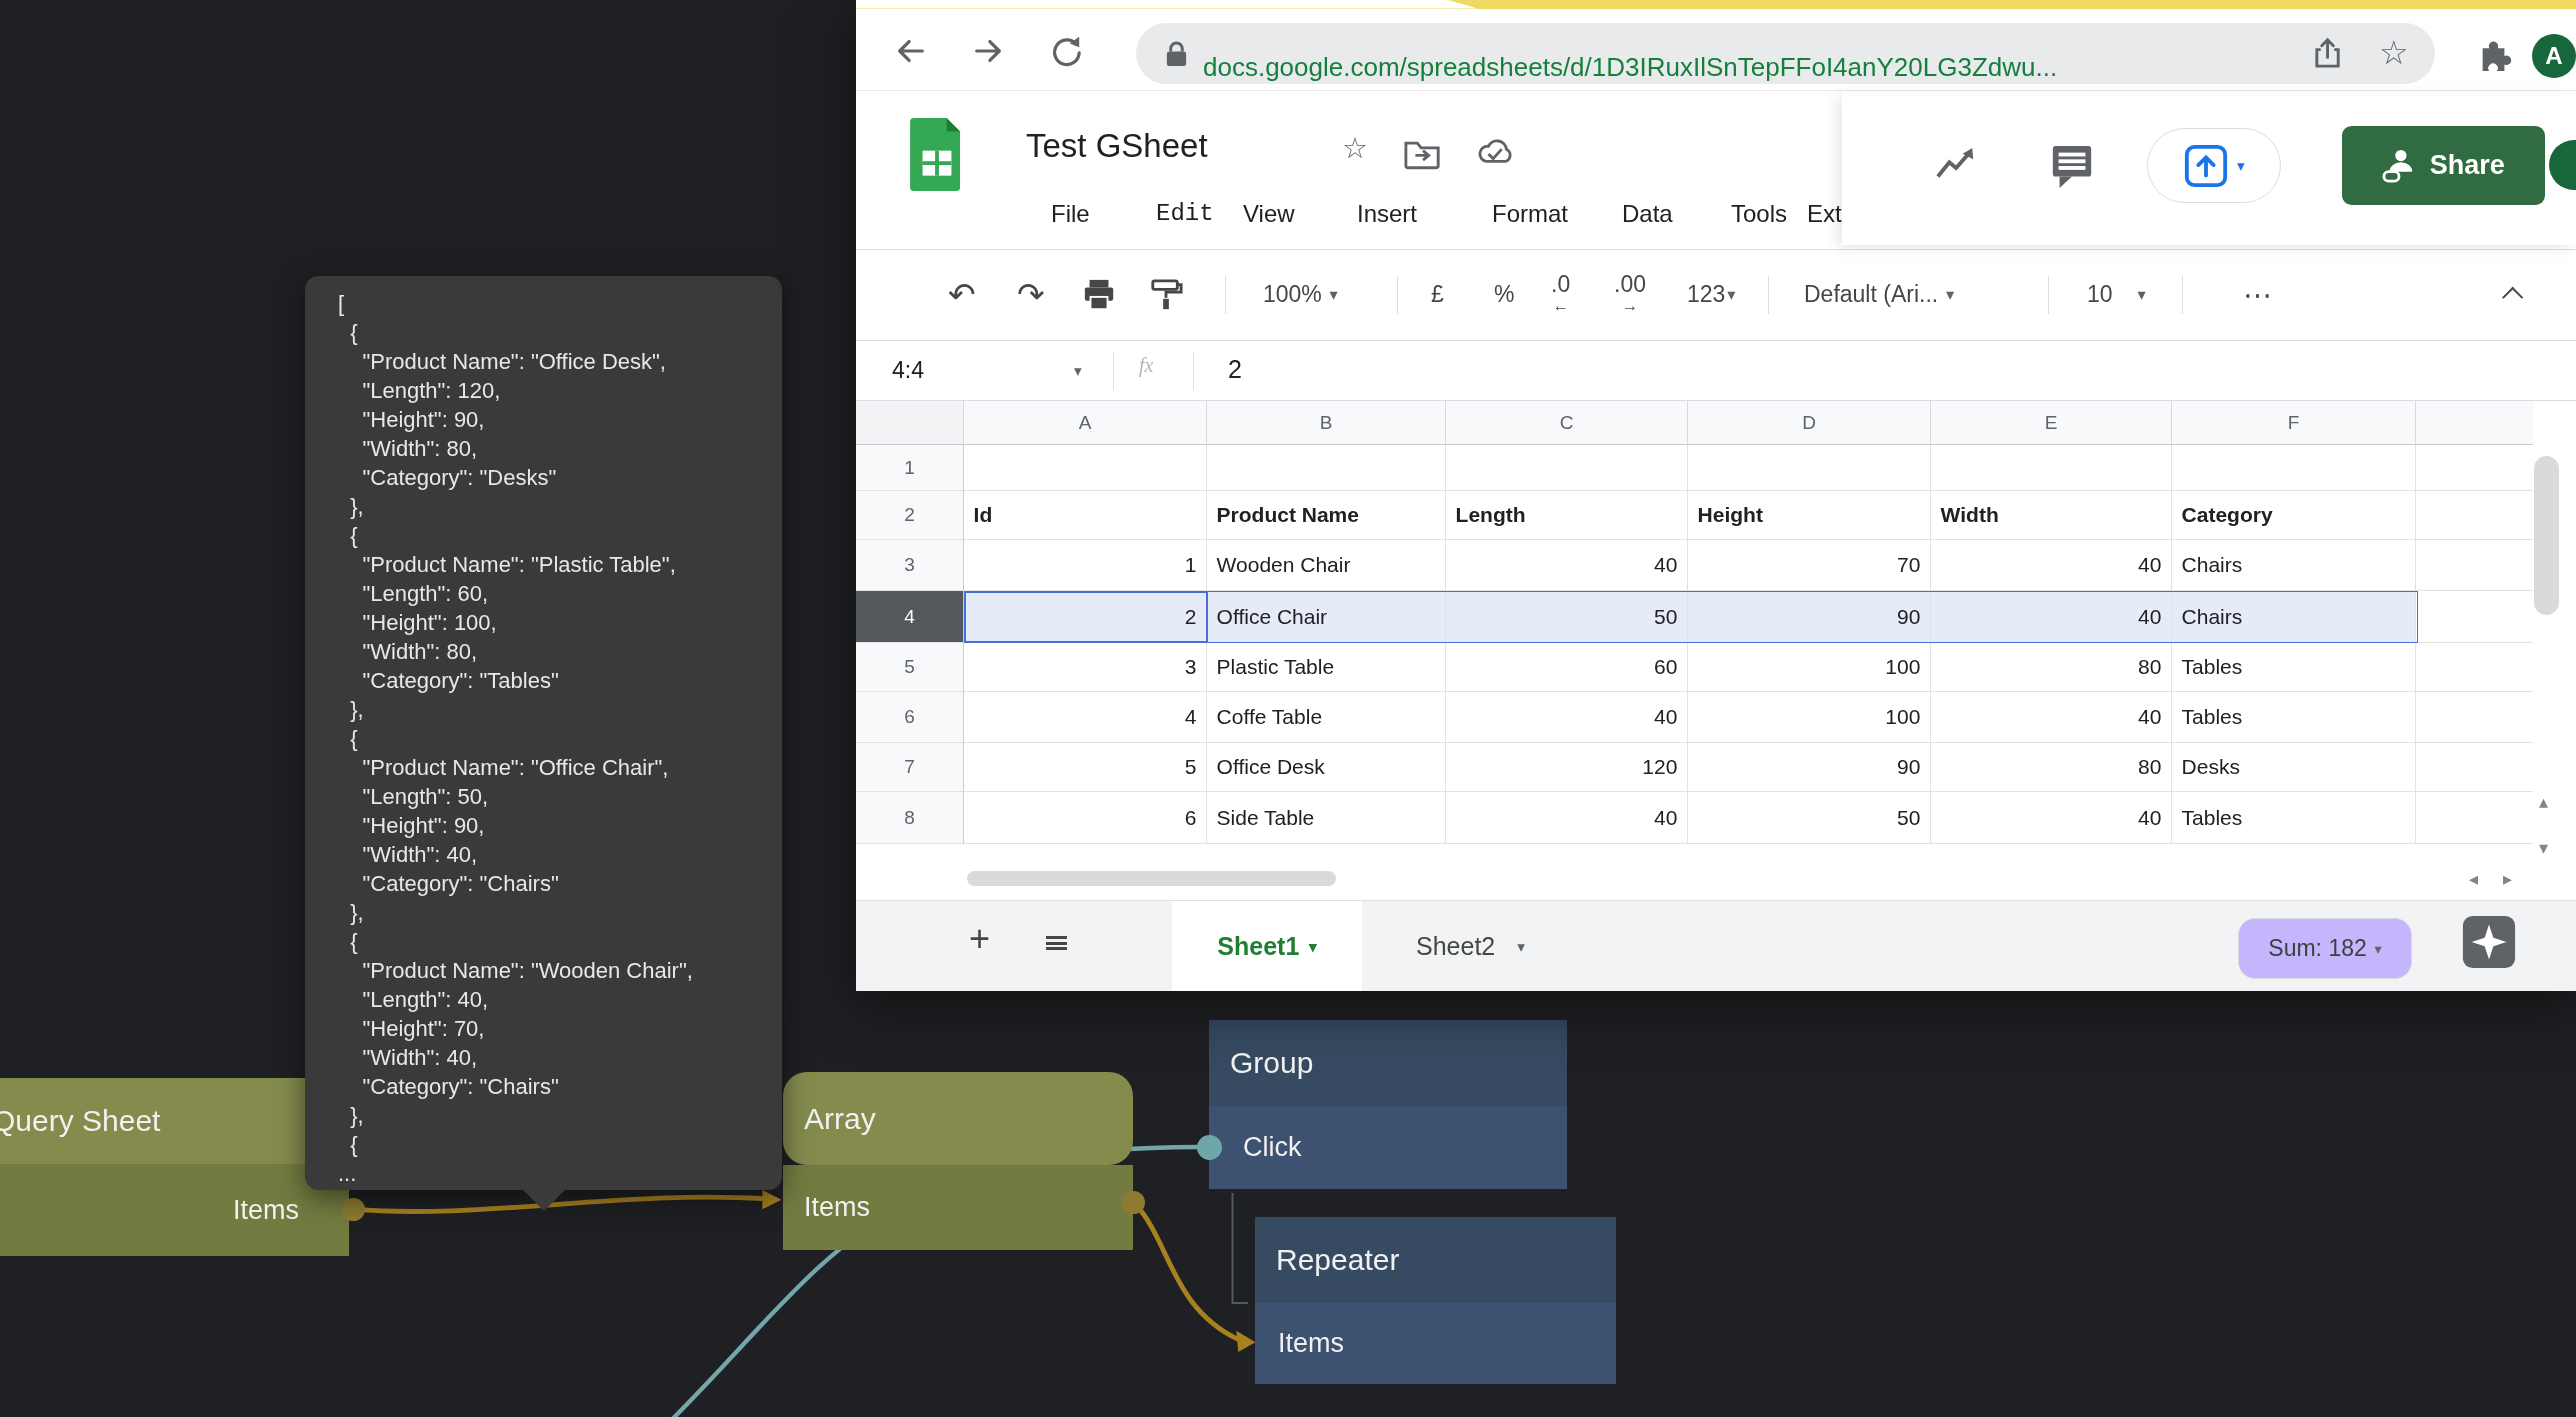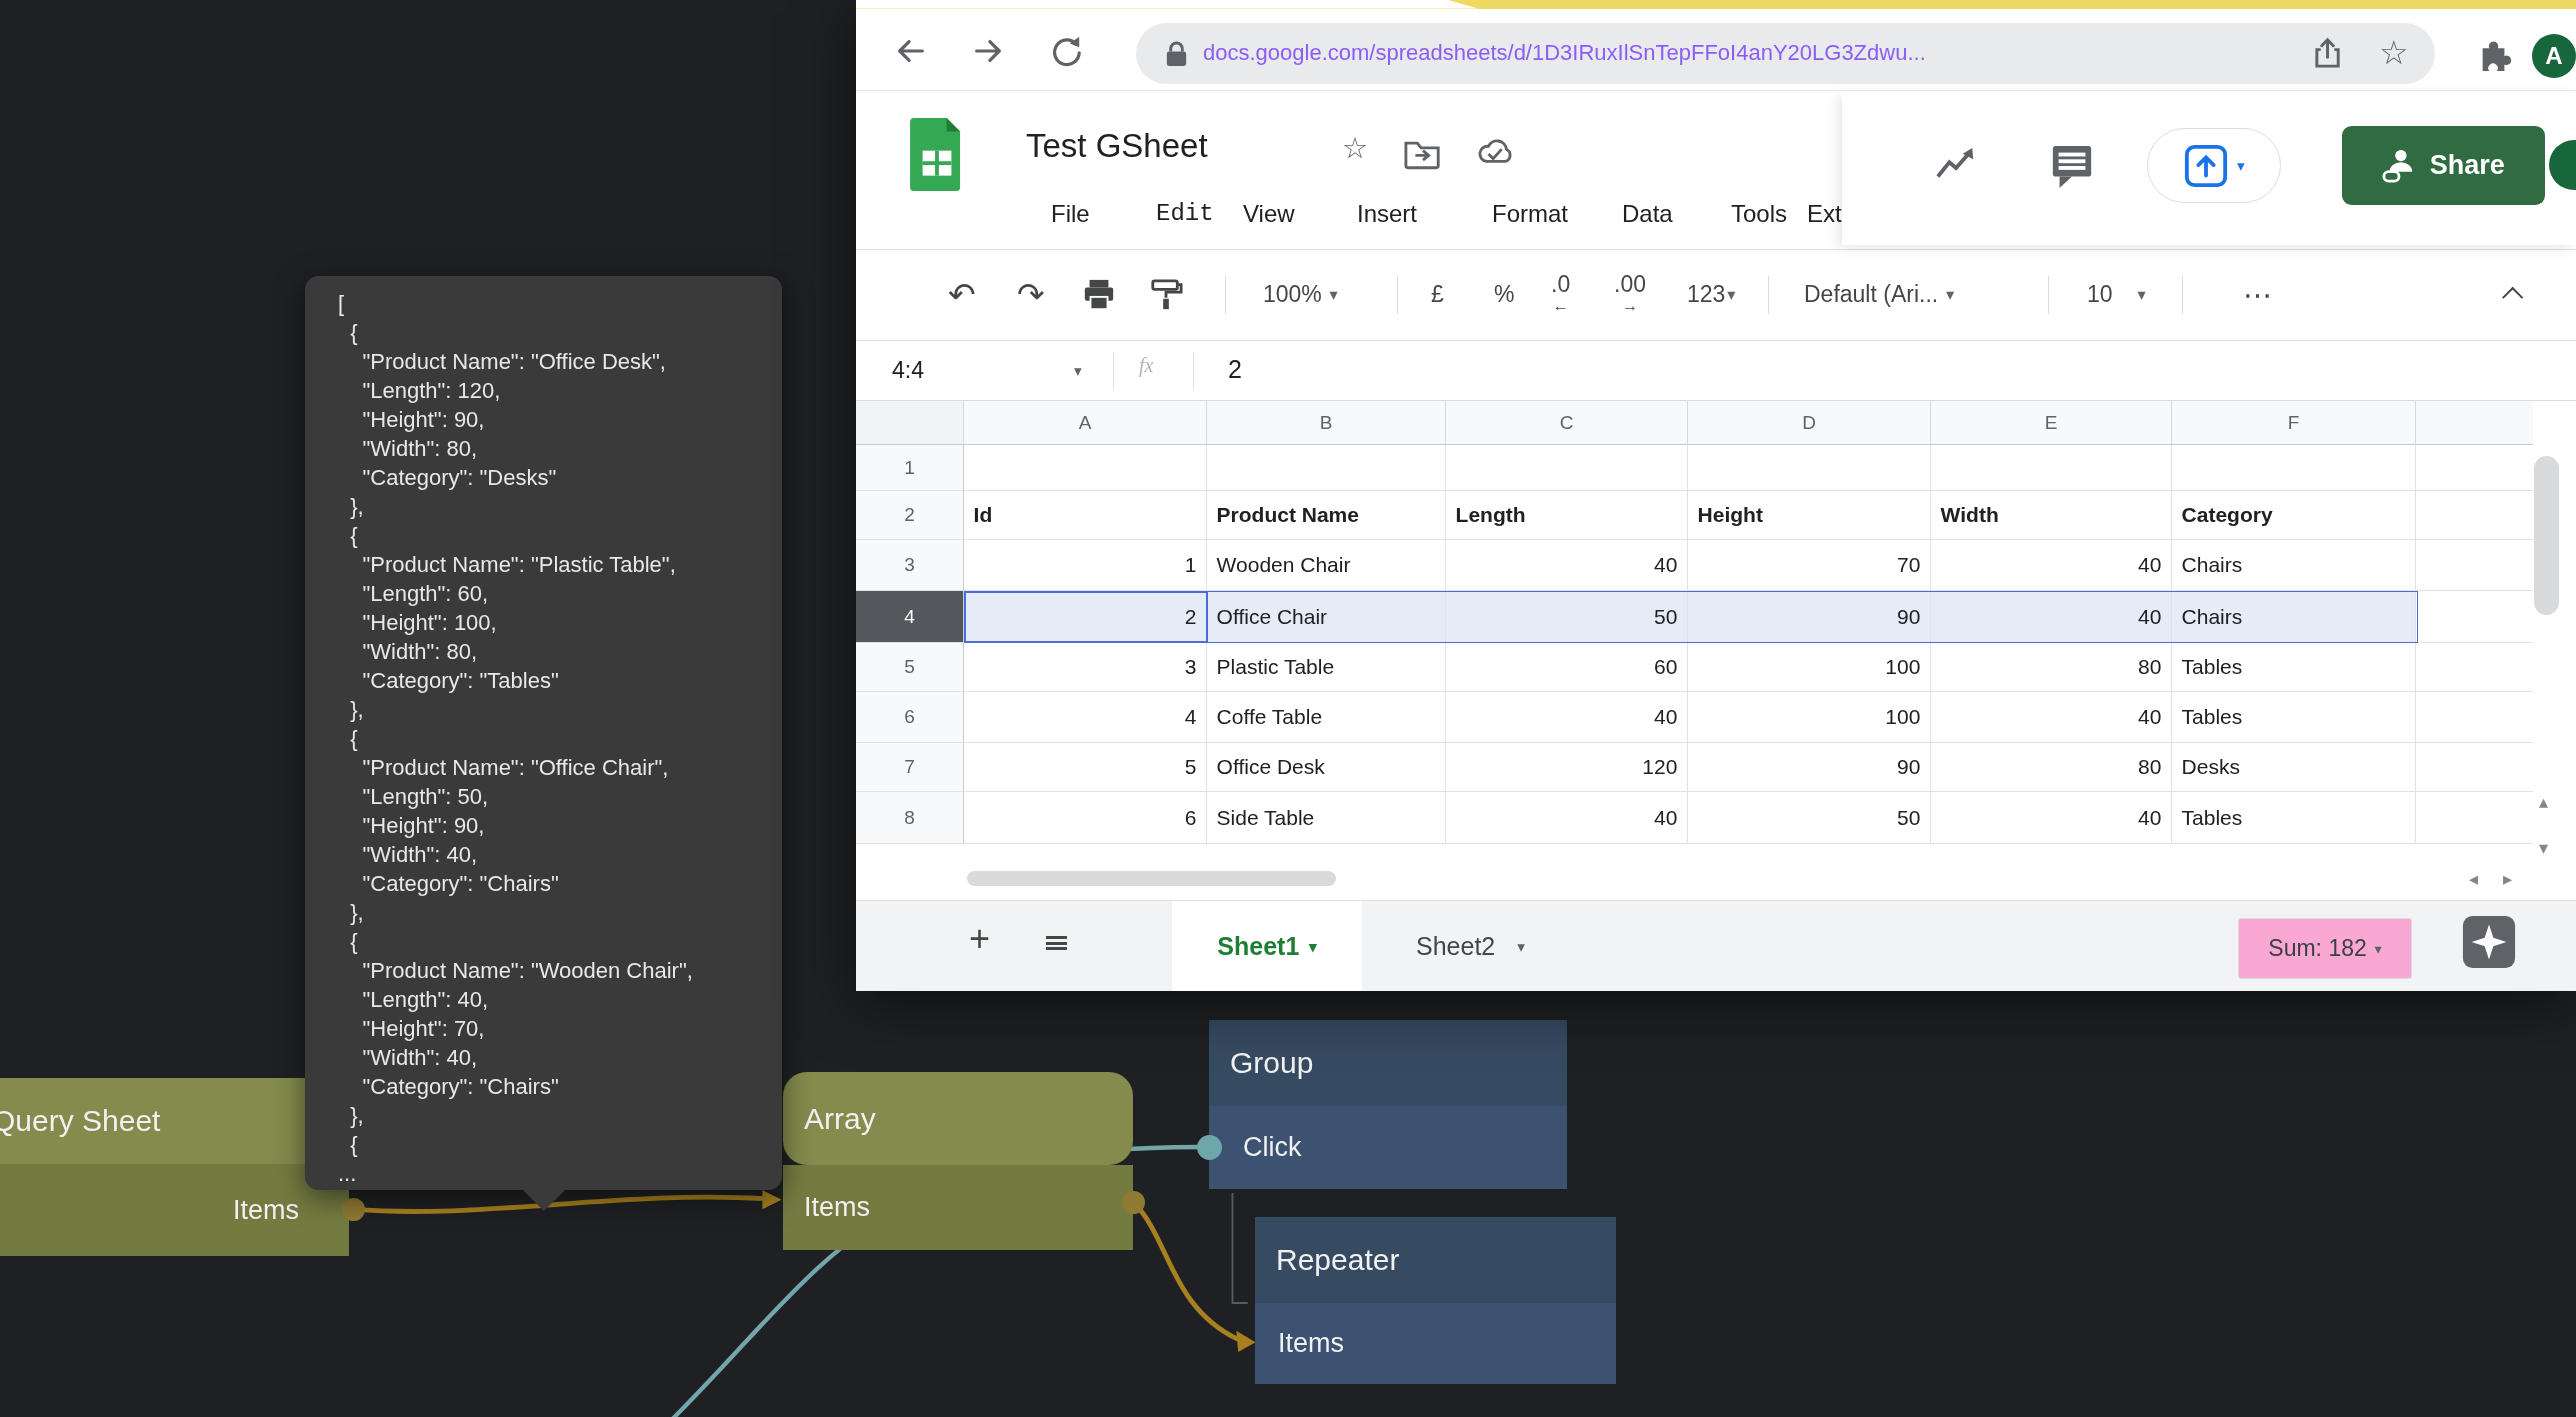--- a/index.html
+++ b/index.html
@@ -35,21 +35,21 @@
            background:#fff;z-index:10;overflow:hidden;
            box-shadow:0 11.5px 57px rgba(0,0,0,.55);}
   .tabstrip{position:absolute;left:0;top:0;width:100%;height:8.6px;background:#eed963;}
   .tabwhite{position:absolute;left:0;top:0;width:632px;height:8.6px;background:#fff;
            clip-path:polygon(0 0,592px 0,622px 100%,0 100%);}
   .btoolbar{position:absolute;left:0;top:8.6px;width:100%;height:82px;background:#fff;
            border-bottom:1px solid #e8eaed;}
   .navic{position:absolute;top:21px;width:42px;height:42px;display:flex;align-items:center;justify-content:center;}
   .omnibox{position:absolute;left:280px;top:14.4px;width:1299px;height:61px;background:#e9eaec;
            border-radius:31px;display:flex;align-items:center;}
-  .url{position:absolute;left:67px;top:17px;font-size:22px;color:#8b5cf6;white-space:nowrap;}
+  .url{position:absolute;left:67px;top:29px;font-size:26px;color:#15803d;white-space:nowrap;}
   .glyph{color:#5f6368;}
 
   
   .sheader{position:absolute;left:0;top:91px;width:100%;height:159px;background:#fff;
            border-bottom:1px solid #e0e0e0;}
   .stitle{position:absolute;left:170px;top:36px;font-size:33px;color:#202124;}
   .titleic{position:absolute;top:40px;font-size:29px;color:#5f6368;}
   .menus{position:absolute;top:102px;height:42px;font-size:24px;color:#202124;}
   .menuitem{position:absolute;top:0;line-height:42px;}
   .ovcard{position:absolute;left:986px;top:1px;width:734px;height:153px;background:#fff;
@@ -100,22 +100,22 @@
   .scrollarrow{position:absolute;font-size:18px;color:#80868b;}
 
   
   .bbar{position:absolute;left:0;top:900px;width:100%;height:91px;background:#f1f3f4;
         border-top:1px solid #e0e0e0;}
   .tab1{position:absolute;left:316px;top:0;width:190px;height:91px;background:#fff;
         display:flex;align-items:center;justify-content:center;gap:9.6px;
         color:#1e7e34;font-weight:bold;font-size:25px;}
   .tab2{position:absolute;left:538px;top:0;width:153px;height:91px;
         display:flex;align-items:center;justify-content:center;gap:22px;color:#444746;font-size:25px;}
-  .sumpill{position:absolute;left:1382px;top:17px;width:174px;height:61px;background:#f9a8d4;
-        border:1px solid #dadce0;border-radius:3px;display:flex;align-items:center;justify-content:center;
+  .sumpill{position:absolute;left:1382px;top:17px;width:174px;height:61px;background:#c4b5fd;
+        border:1px solid #dadce0;border-radius:17px;display:flex;align-items:center;justify-content:center;
         gap:7.7px;font-size:23px;color:#3c4043;}
   .hbar{width:21px;height:2.9px;background:#444746;margin:2.4px 0;}
 </style>
 </head>
 <body>
 
 <div class="screen">
 
   <svg class="wires" width="2576" height="1417" viewBox="0 0 2690 1480">
     <path d="M684,1500 C 860,1330 900,1198 1252,1198" stroke="#74a6a9" stroke-width="4.5" fill="none"></path>

